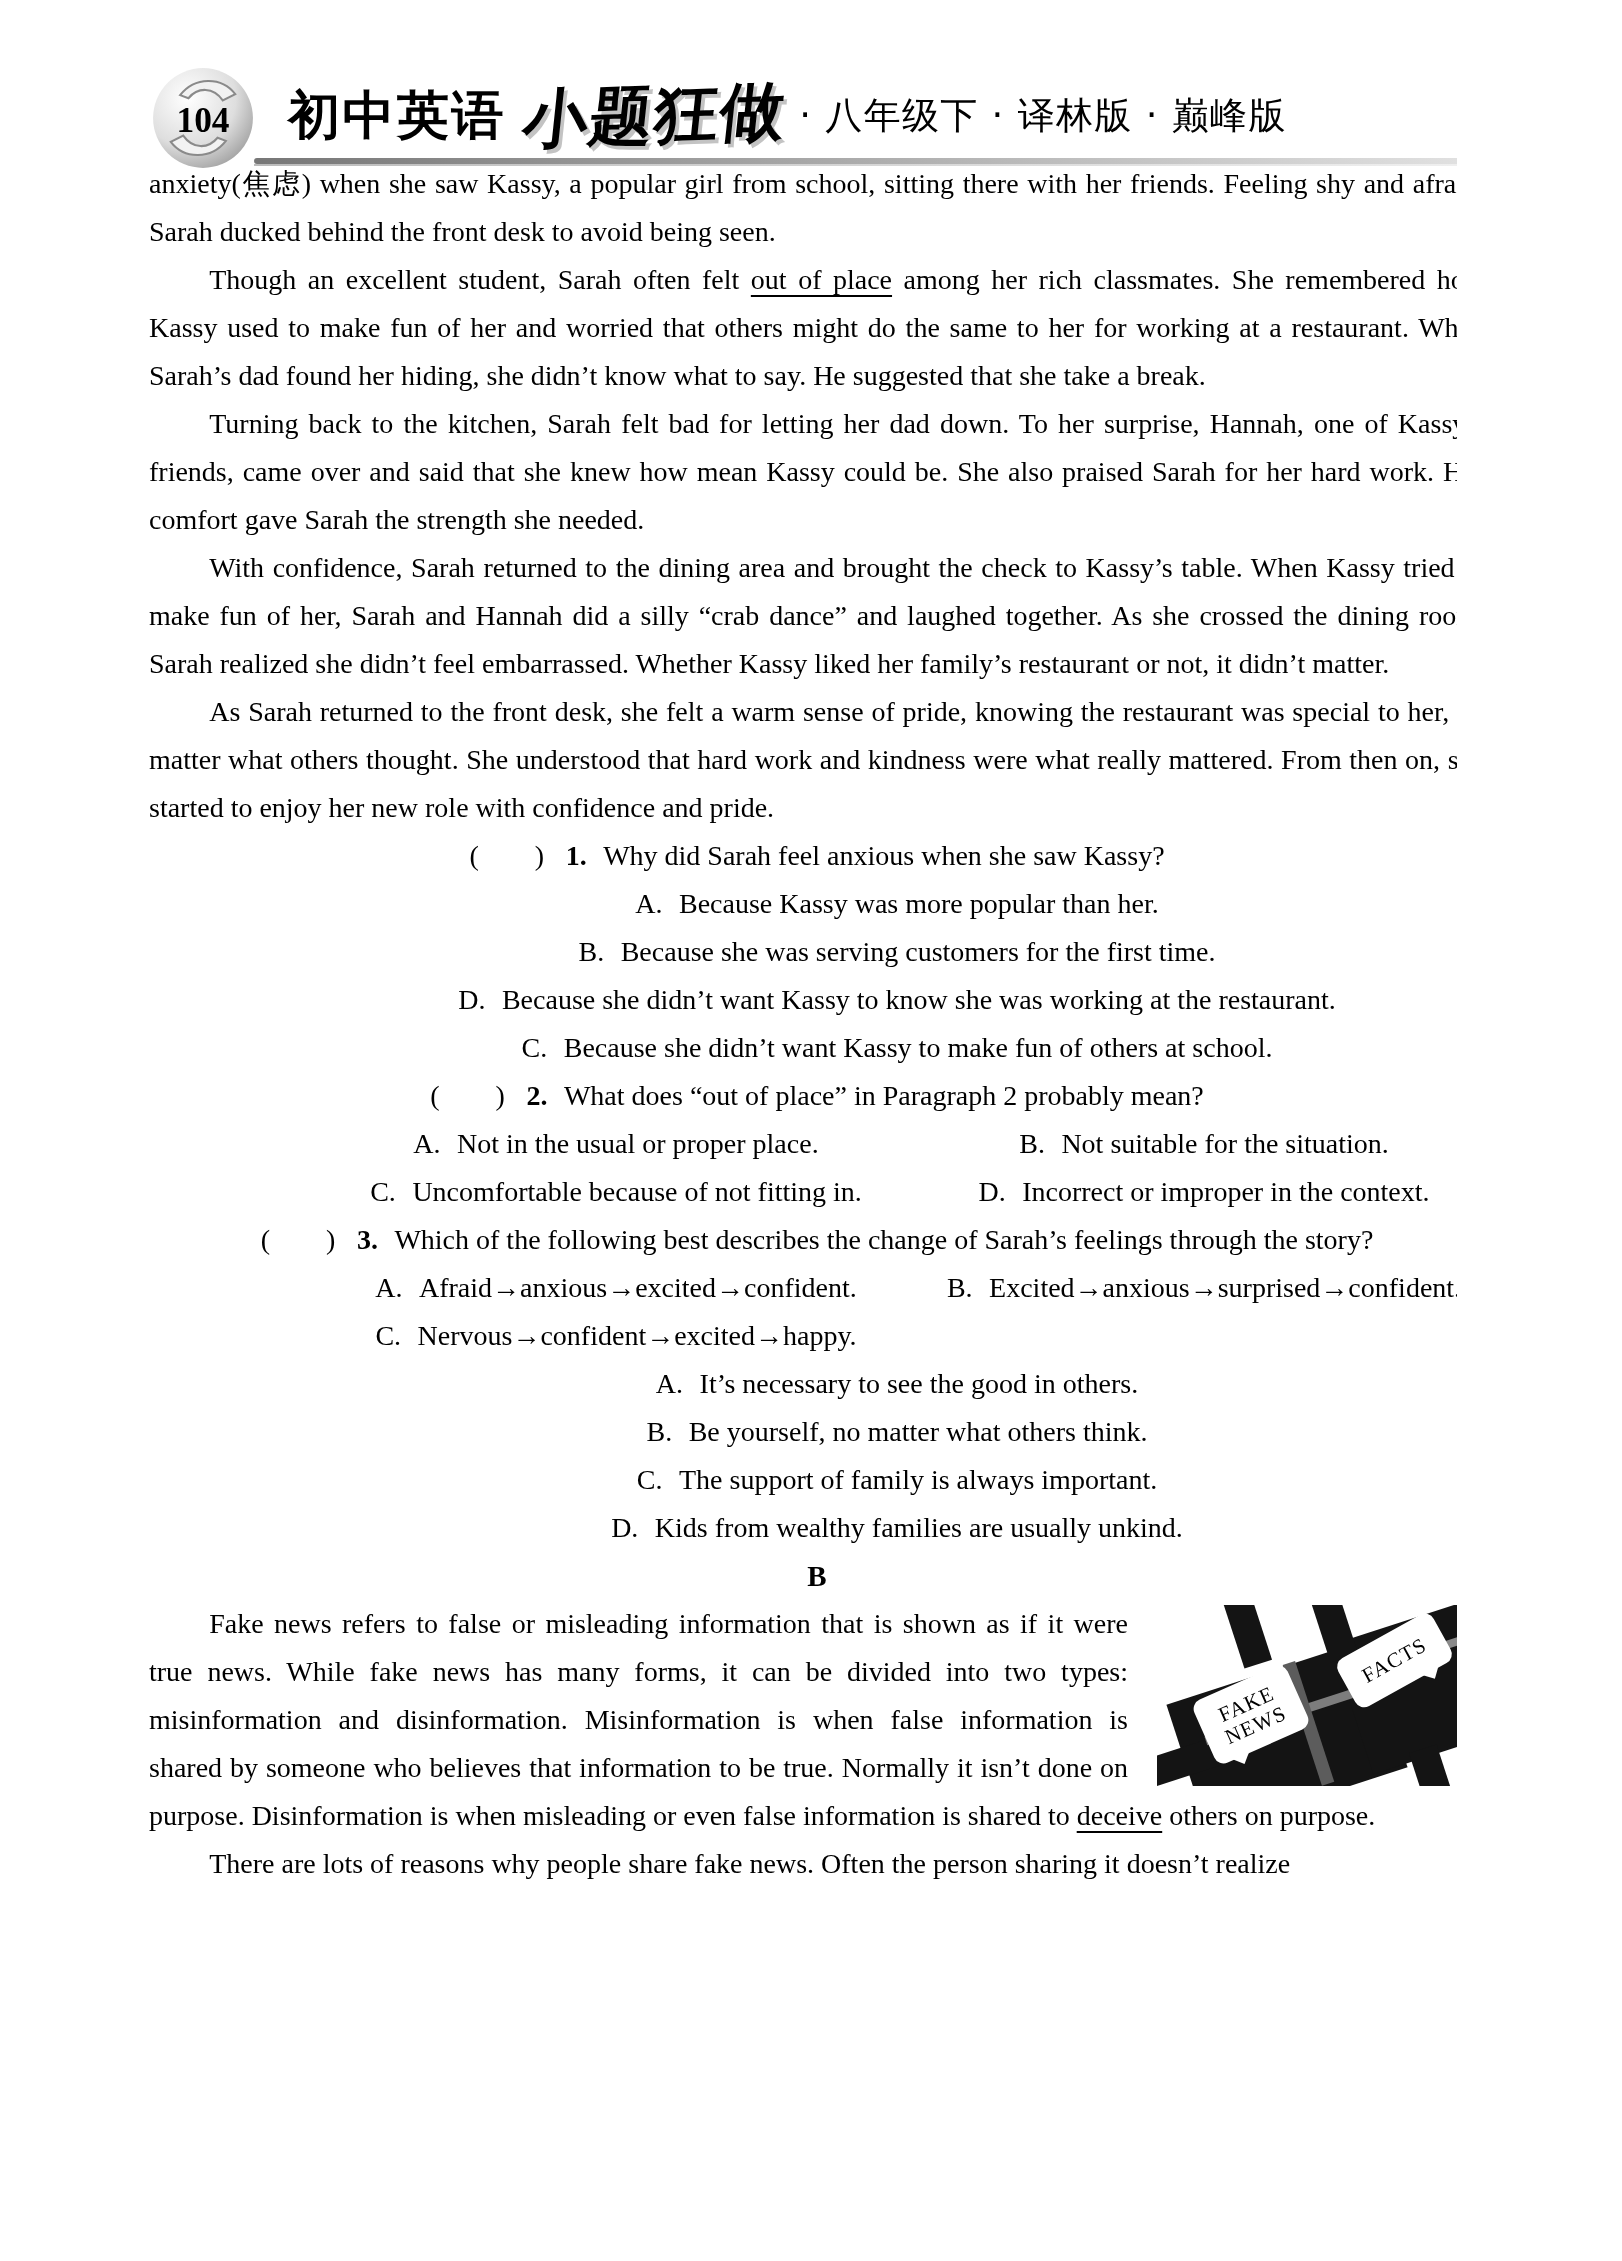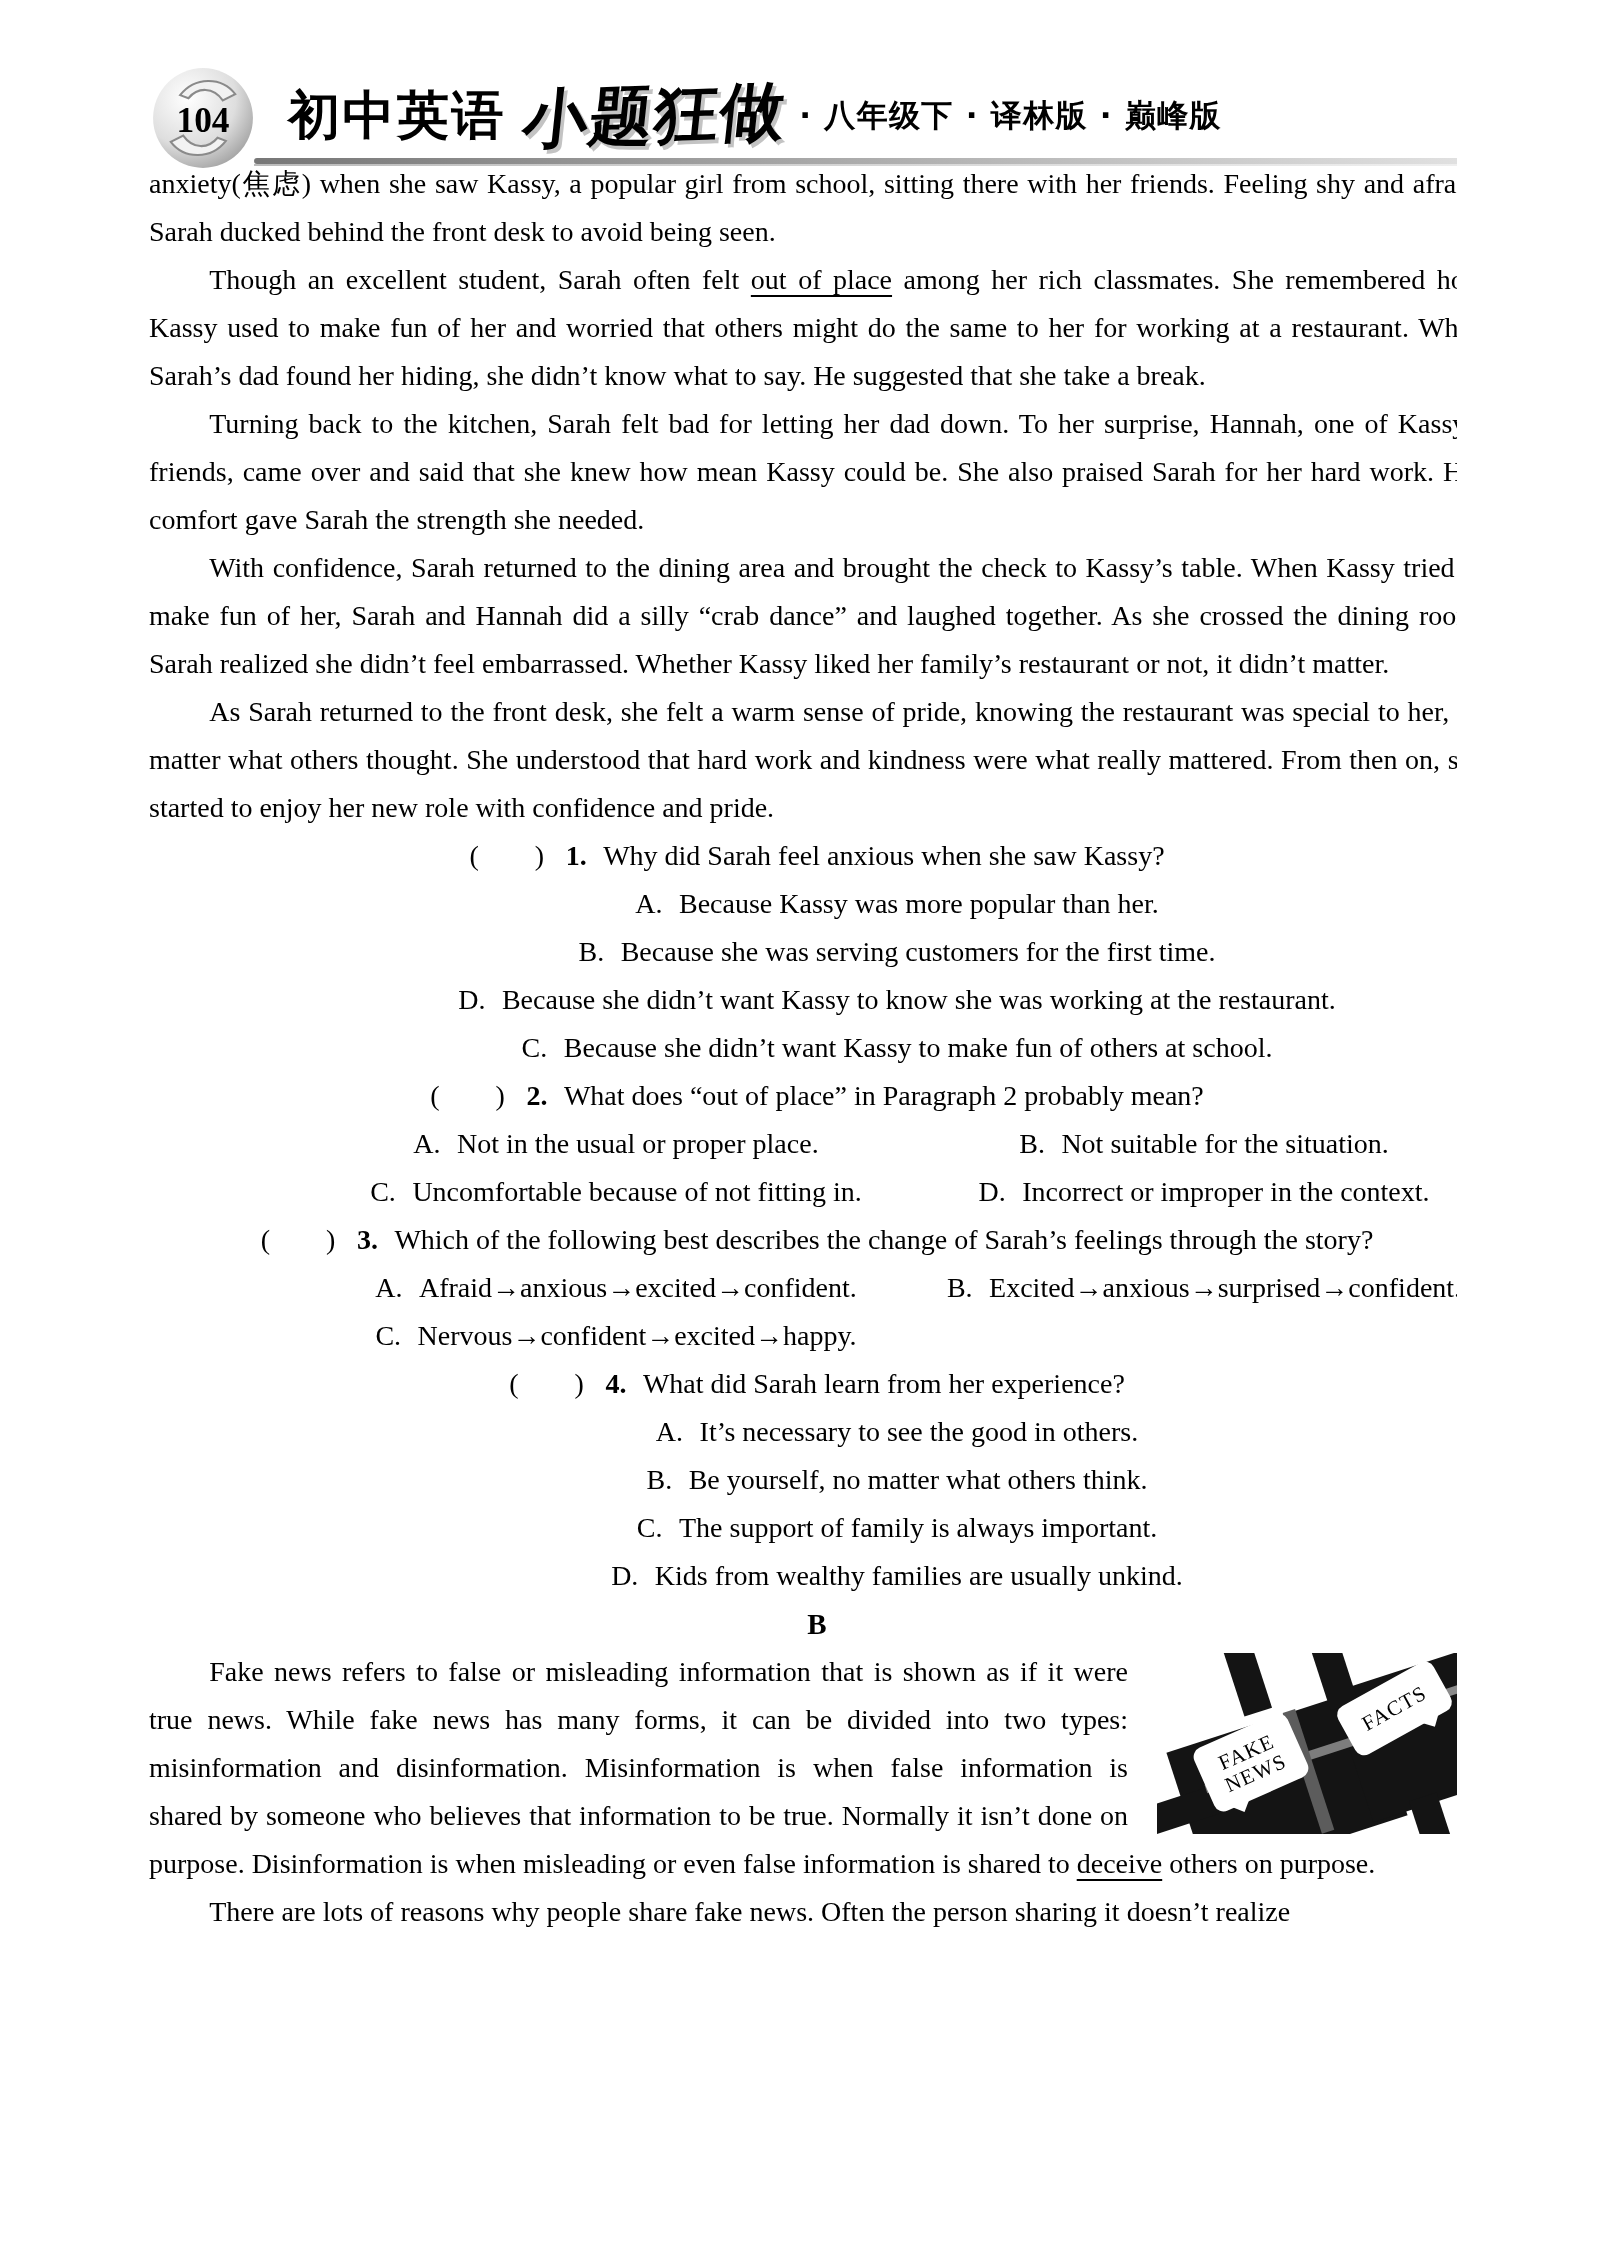--- a/index.html
+++ b/index.html
@@ -6,21 +6,21 @@
   .page{position:relative;width:1457px;height:2261px;background:#fff;color:#000;
         font-family:"Liberation Serif","DejaVu Serif",serif;overflow:hidden;}
 
   
   .badge{position:absolute;left:151px;top:66px;width:104px;height:104px;}
   .titles{position:absolute;left:288px;top:71px;height:89px;display:flex;align-items:center;white-space:nowrap;}
   .series{font-family:"DejaVu Sans","Liberation Sans",sans-serif;font-weight:bold;font-size:52px;letter-spacing:2.5px;}
   .logo{font-family:"DejaVu Sans","Liberation Sans",sans-serif;font-weight:bold;font-size:64px;
         display:inline-block;margin:0 14px 0 18px;transform:skewX(-8deg) rotate(-2deg);
         letter-spacing:1.3px;text-shadow:3.8px 3.8px 0 #c3c3c3;}
-  .edition{font-family:"DejaVu Sans","Liberation Sans",sans-serif;font-weight:bold;font-size:31px;letter-spacing:1.3px;}
+  .edition{font-family:"DejaVu Sans","Liberation Sans",sans-serif;font-weight:normal;font-size:37px;letter-spacing:1.3px;}
   .rule{position:absolute;left:254px;top:158px;width:1272px;height:5.7px;border-radius:3.2px;
         background:linear-gradient(to right,#777 0%,#a9a9a9 45%,#e6e6e6 100%);}
   .rule::after{content:"";position:absolute;left:0;top:5.7px;width:100%;height:1.9px;
         background:linear-gradient(to right,#bbb,#f2f2f2);}
 
   
   .content{position:absolute;left:149px;top:160px;width:1336px;
            font-size:28px;line-height:48px;}
   .para{margin:0;text-align:justify;}
   .ind{text-indent:2.15em;}
@@ -110,21 +110,20 @@
         </div>
         <div class="question">
           <div class="q-line"><span class="blank">(  )</span><span class="q-num">3.</span><span>Which of the following best describes the change of Sarah’s feelings through the story?</span></div>
           <div class="opts grid">
             <div class="opt"><span class="opt-label">A.</span><span>Afraid→anxious→excited→confident.</span></div>
             <div class="opt"><span class="opt-label">B.</span><span>Excited→anxious→surprised→confident.</span></div>
             <div class="opt"><span class="opt-label">C.</span><span>Nervous→confident→excited→happy.</span></div>
           </div>
         </div>
         <div class="question">
-          <div class="q-line"><span class="blank">(  )</span><span class="q-num">4.</span><span>What did Sarah learn from her experience?</span></div>
           <div class="opts single">
             <div class="opt"><span class="opt-label">A.</span><span>It’s necessary to see the good in others.</span></div>
             <div class="opt"><span class="opt-label">B.</span><span>Be yourself, no matter what others think.</span></div>
             <div class="opt"><span class="opt-label">C.</span><span>The support of family is always important.</span></div>
             <div class="opt"><span class="opt-label">D.</span><span>Kids from wealthy families are usually unkind.</span></div>
           </div>
         </div>
       </div>
 
     <p class="b-head">B</p>

